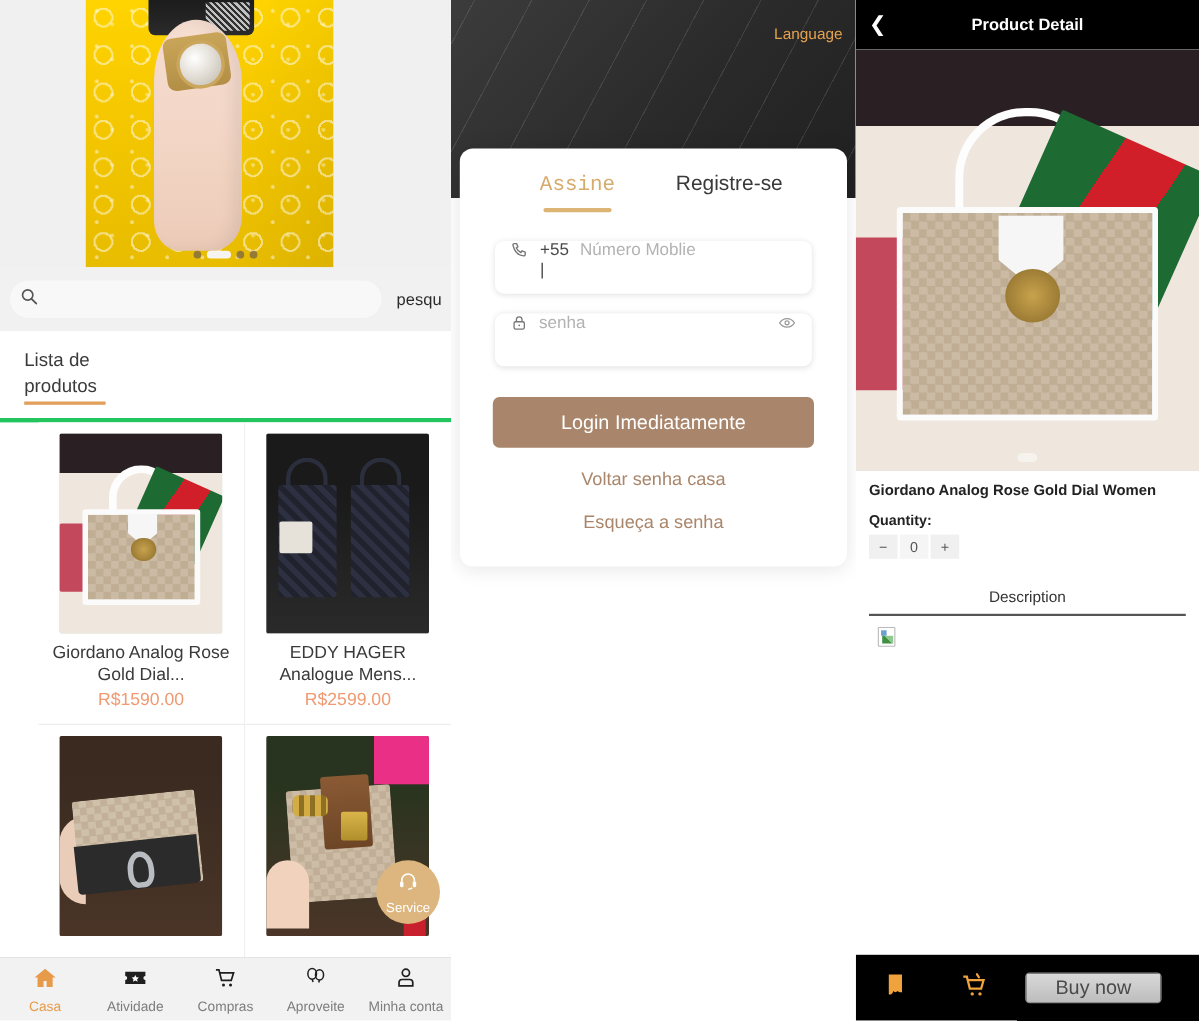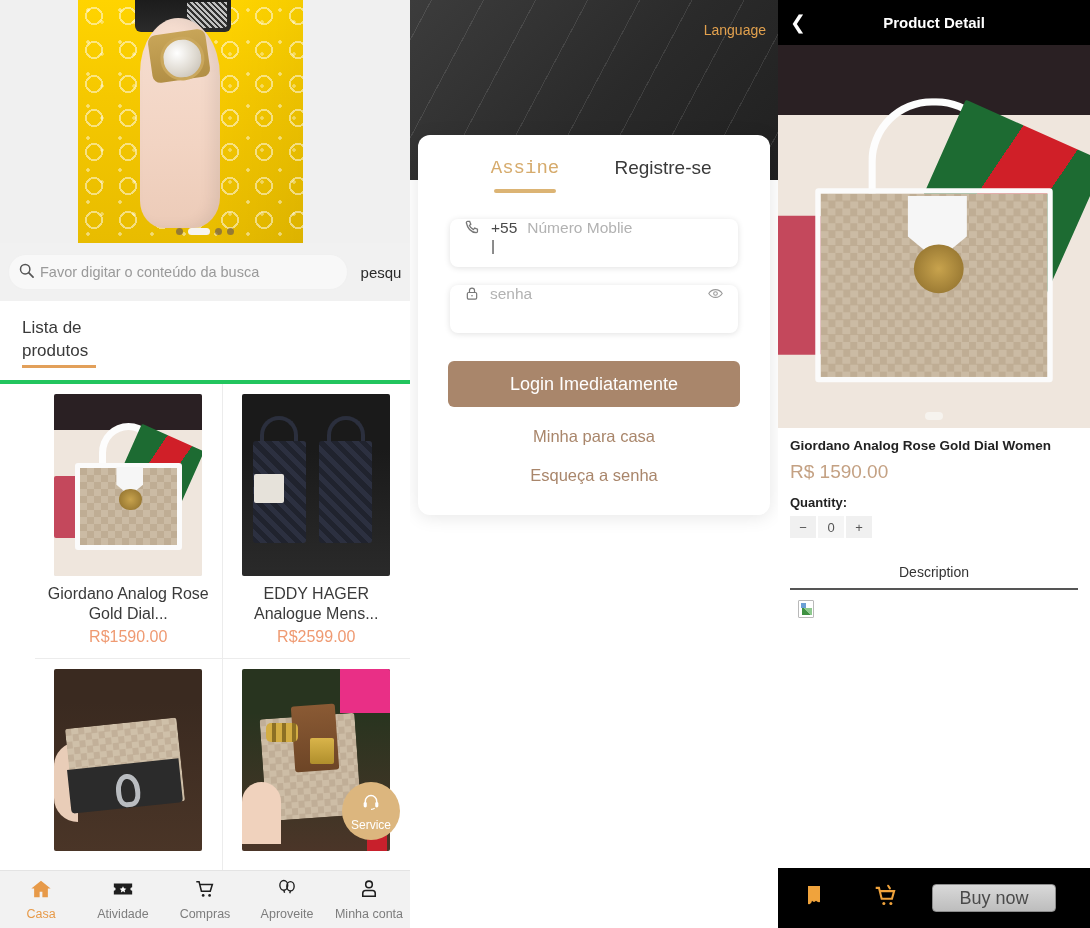--- a/index.html
+++ b/index.html
@@ -358,21 +358,20 @@
     </div>
 
     <div class="search-wrap">
       <div class="search-box">
         <span>
           <svg width="15" height="15" viewBox="0 0 16 16">
             <circle cx="6.6" cy="6.6" r="5" fill="none" stroke="#555" stroke-width="1.6"></circle>
             <line x1="10.3" y1="10.3" x2="15" y2="15" stroke="#555" stroke-width="1.8" stroke-linecap="round"></line>
           </svg>
         </span>
-        <input class="search-input" type="text" placeholder="Favor digitar o conteúdo da busca" style="">
       </div>
       <button class="search-btn">pesqu</button>
     </div>
 
     <div class="section-head">
       <span class="section-title">Lista de produtos</span>
     </div>
 
     <div class="grid">
 
@@ -538,21 +537,21 @@
         <span>
           <svg width="17" height="17" viewBox="0 0 24 24" fill="none" stroke="#999" stroke-width="1.5">
             <path d="M2.5 12S6 6.5 12 6.5 21.5 12 21.5 12 18 17.5 12 17.5 2.5 12 2.5 12z"></path>
             <circle cx="12" cy="12" r="2.6"></circle>
           </svg>
         </span>
       </div>
 
       <button class="login-btn">Login Imediatamente</button>
 
-      <div class="link-row">Minha para casa</div>
+      <div class="link-row">Voltar senha casa</div>
       <div class="link-row">Esqueça a senha</div>
     </div>
   </div>
 
   <div class="panel-detail">
 
     <div class="detail-nav">
       <button class="detail-back">
         <span>❮</span>
       </button>
@@ -566,21 +565,20 @@
         <div class="strap"></div>
           <div class="body"></div>
         <div class="flap"></div>
           <div class="bee"></div>
       </div>
       <div class="hero-dot"></div>
     </div>
 
     <div class="detail-body">
       <div class="detail-name">Giordano Analog Rose Gold Dial Women</div>
-      <div class="detail-price">R$ 1590.00</div>
       <div class="qty-label">Quantity:</div>
 
       <div class="stepper">
         <button>−</button>
         <span class="val">0</span>
         <button>+</button>
       </div>
 
       <div class="desc-head">Description</div>
 

